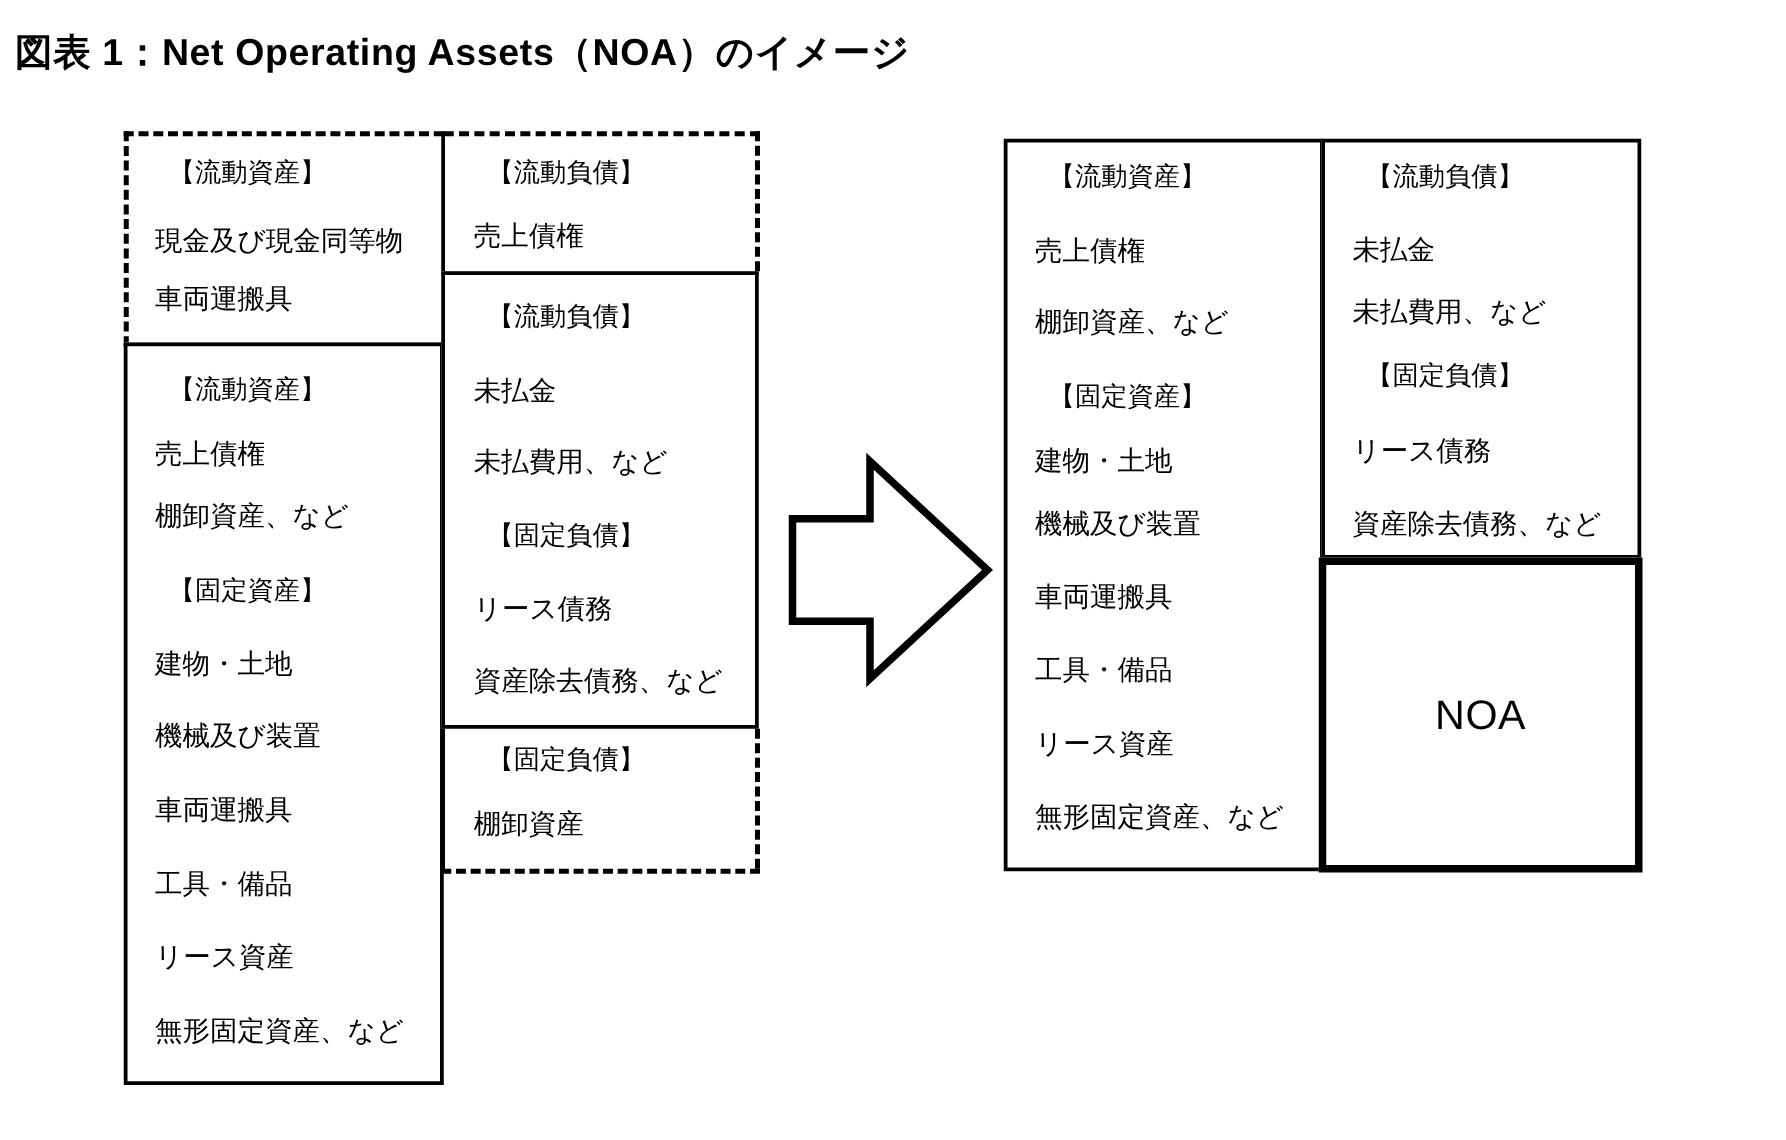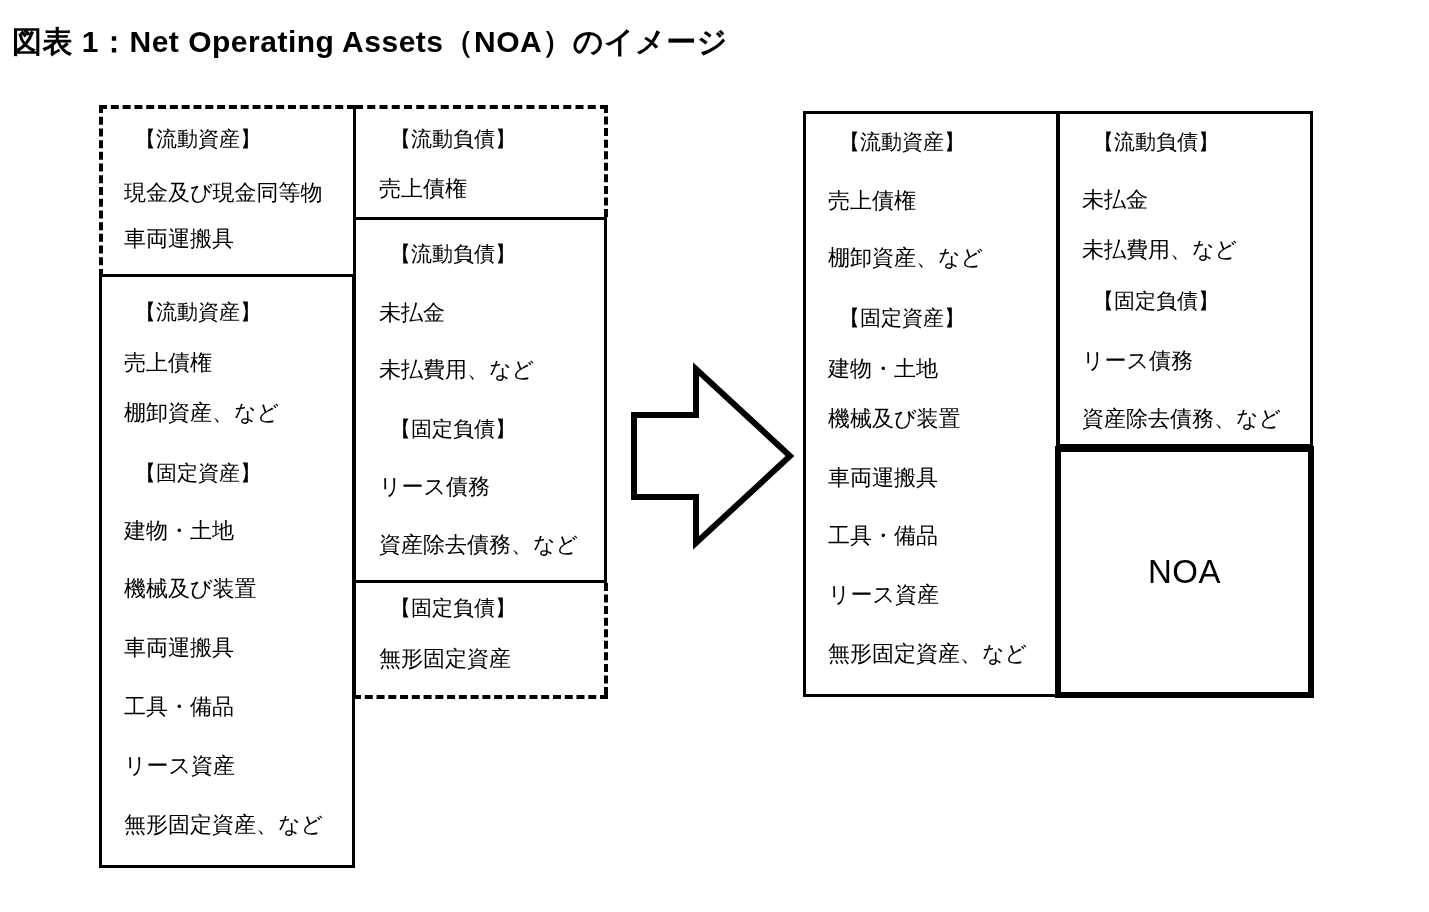--- a/index.html
+++ b/index.html
@@ -136,21 +136,21 @@
     <div class="item" style="left:379px; top:476px;">リース債務</div>
     <div class="item" style="left:379px; top:534px;">資産除去債務、など</div>
   </div>
 
   <div>
     <div class="line-v" style="left:353px; top:583px; height:115px;"></div>
     <div class="dash-v" style="left:604px; top:583px; height:112px;"></div>
     <div class="dash-h" style="left:353px; top:695px; width:255px;"></div>
 
     <div class="item head" style="left:390px; top:597px;">【固定負債】</div>
-    <div class="item" style="left:379px; top:648px;">無形固定資産</div>
+    <div class="item" style="left:379px; top:648px;">棚卸資産</div>
   </div>
 
   <div class="arrow" style="left:628px; top:360px; width:168px; height:192px;">
     <svg width="168" height="192" viewBox="0 0 168 192" xmlns="http://www.w3.org/2000/svg">
       <polygon points="6,55 68,55 68,9 162,96 68,183 68,137 6,137" fill="#ffffff" stroke="#000000" stroke-width="6" stroke-linejoin="miter"></polygon>
     </svg>
   </div>
 
   <div class="box solid" style="left:803px; top:111px; width:256px; height:586px;"></div>
   <div>

